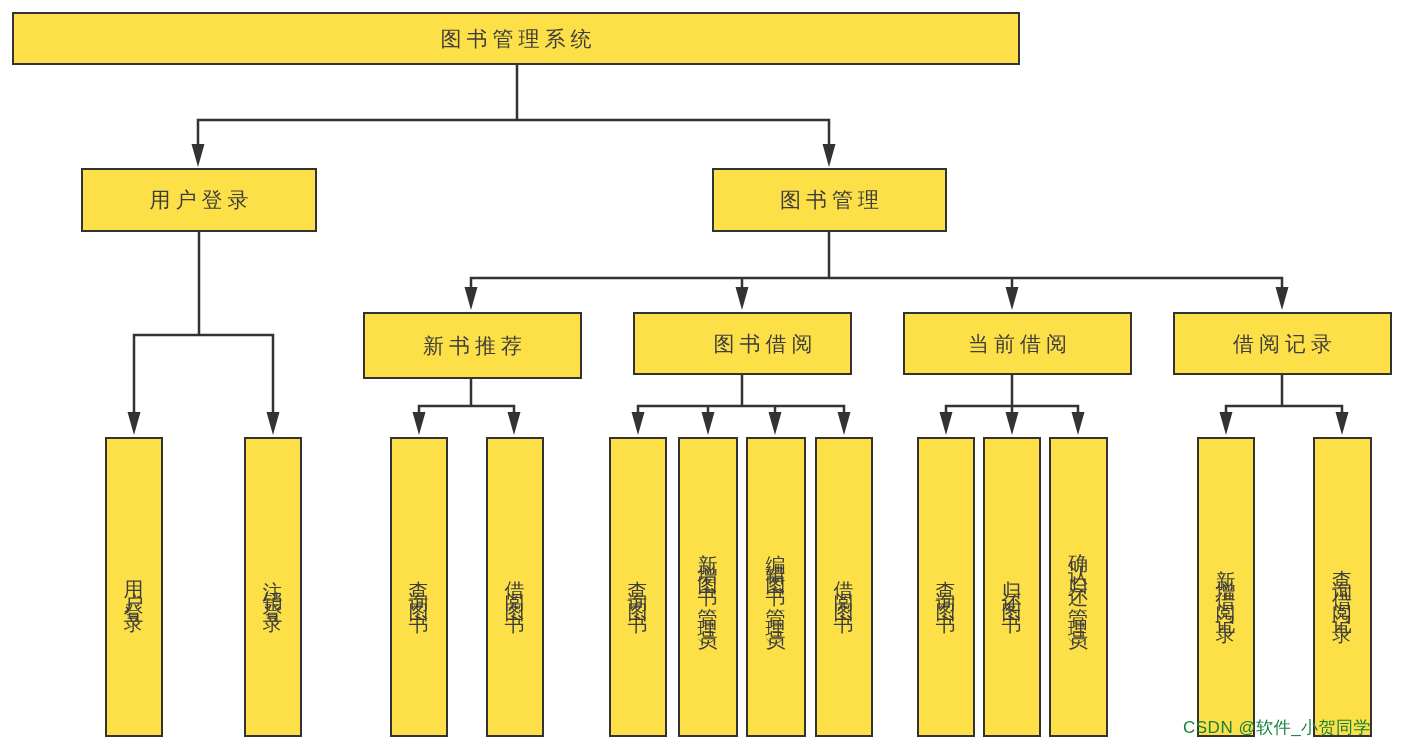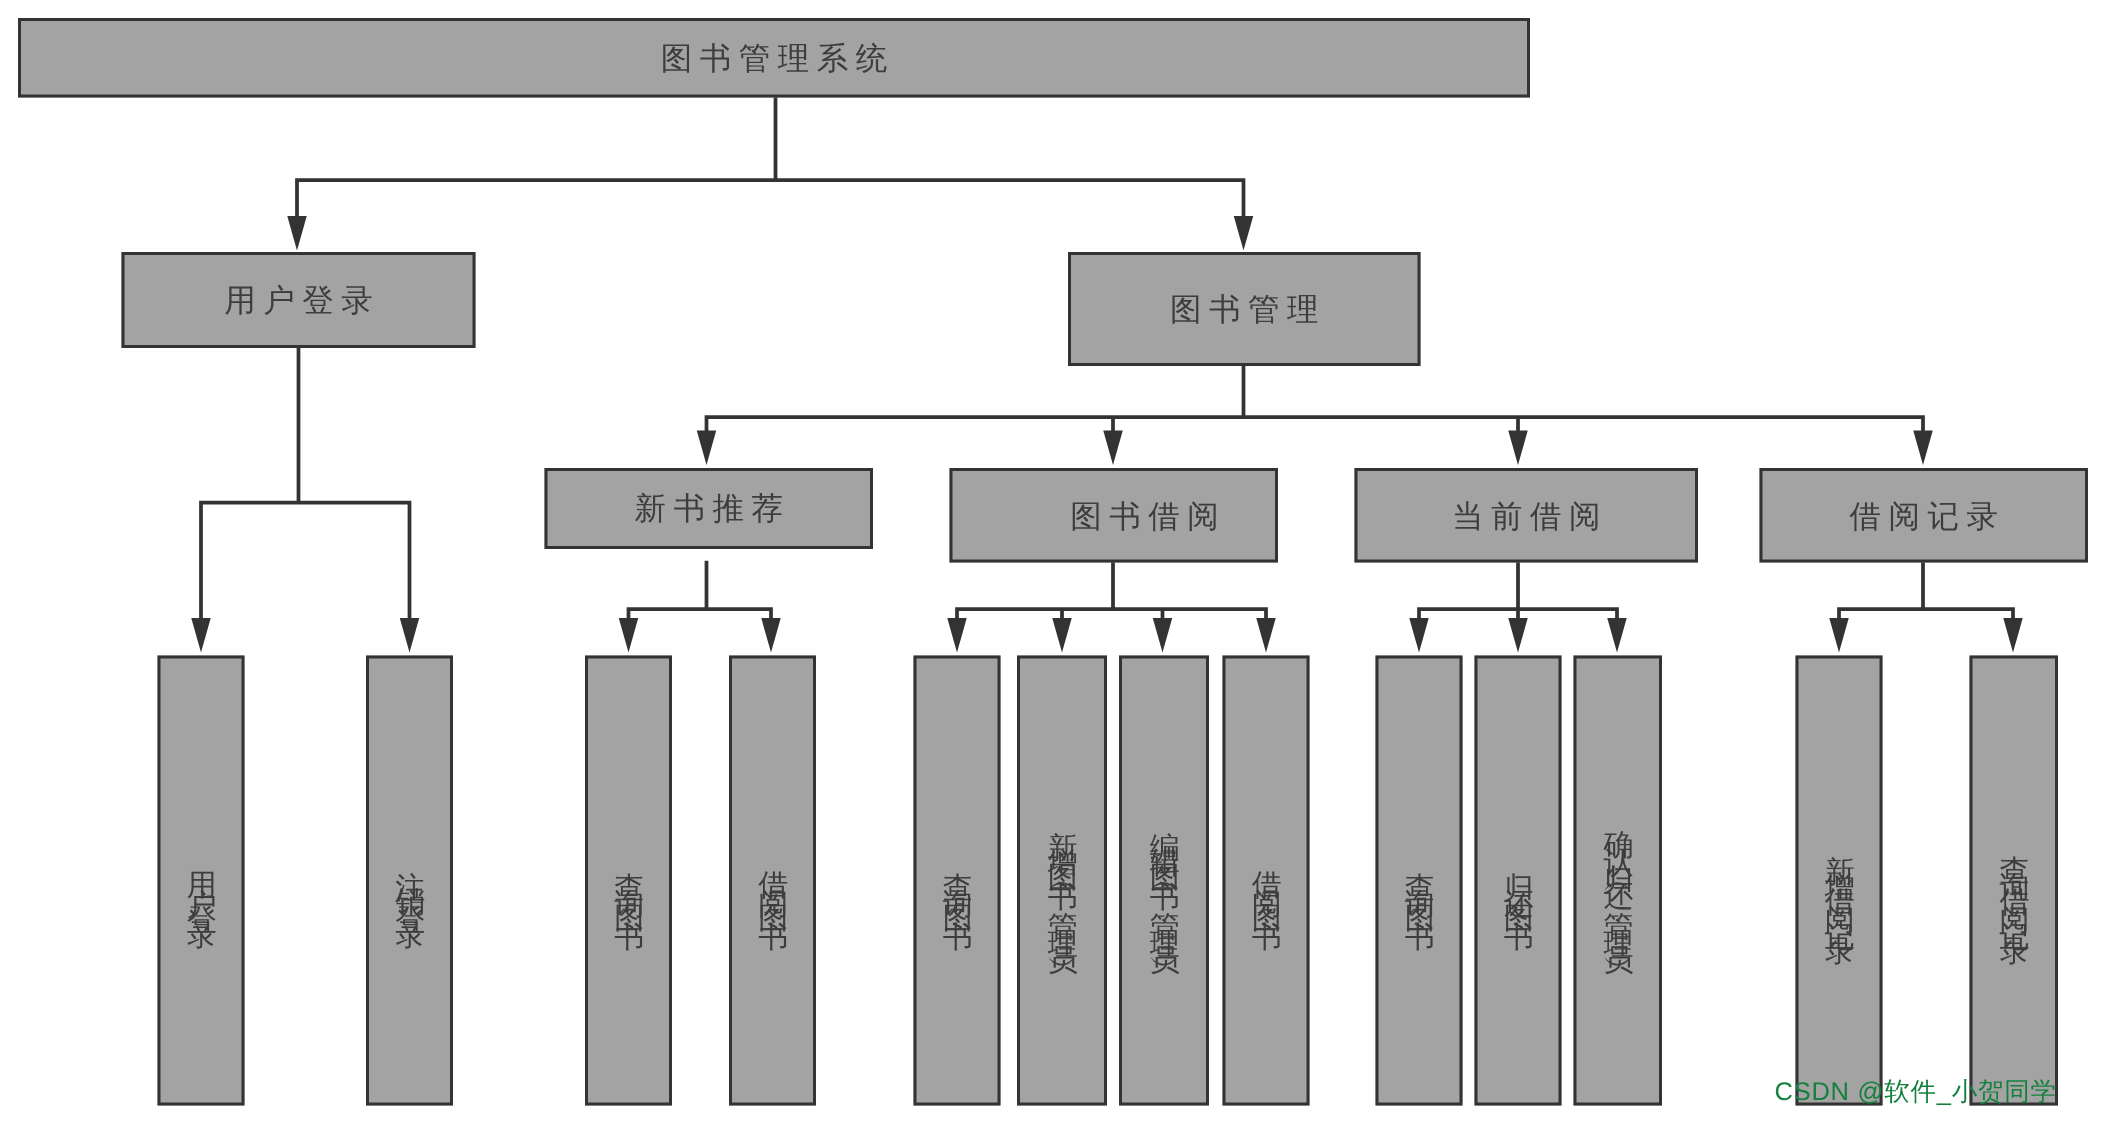--- a/index.html
+++ b/index.html
@@ -8,21 +8,21 @@
     width: 1405px;
     height: 747px;
     background: #ffffff;
     font-family: "Liberation Sans", sans-serif;
     overflow: hidden;
   }
   .connectors { position: absolute; left: 0; top: 0; }
   .box {
     position: absolute;
     box-sizing: border-box;
-    background: #a3a3a3;
+    background: #fde047;
     border: 2.5px solid #333333;
     display: flex;
     align-items: center;
     justify-content: center;
     z-index: 2;
     text-align: center;
   }
   .hlabel {
     font-size: 21px;
     letter-spacing: 5px;
@@ -88,25 +88,25 @@
     </g>
   </svg>
 
   <div class="box" style="left:12px; top:12px; width:1008px; height:53px;">
     <span class="hlabel">图书管理系统</span>
   </div>
 
   <div class="box" style="left:81px; top:168px; width:236px; height:64px;">
     <span class="hlabel">用户登录</span>
   </div>
-  <div class="box" style="left:712px; top:168px; width:235px; height:76px;">
+  <div class="box" style="left:712px; top:168px; width:235px; height:64px;">
     <span class="hlabel">图书管理</span>
   </div>
 
-  <div class="box" style="left:363px; top:312px; width:219px; height:54px;">
+  <div class="box" style="left:363px; top:312px; width:219px; height:67px;">
     <span class="hlabel">新书推荐</span>
   </div>
   <div class="box" style="left:633px; top:312px; width:219px; height:63px;padding-left:41px;">
     <span class="hlabel">图书借阅</span>
   </div>
   <div class="box" style="left:903px; top:312px; width:229px; height:63px;">
     <span class="hlabel">当前借阅</span>
   </div>
   <div class="box" style="left:1173px; top:312px; width:219px; height:63px;">
     <span class="hlabel">借阅记录</span>

